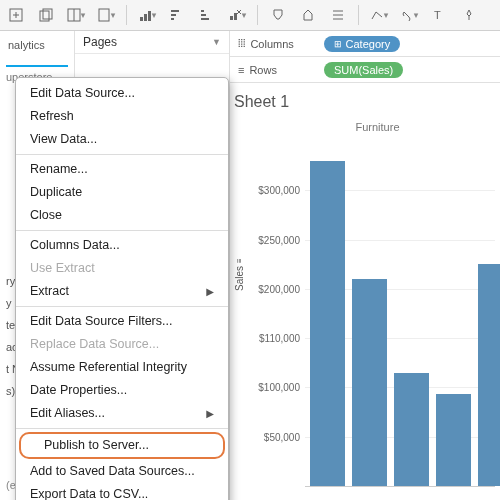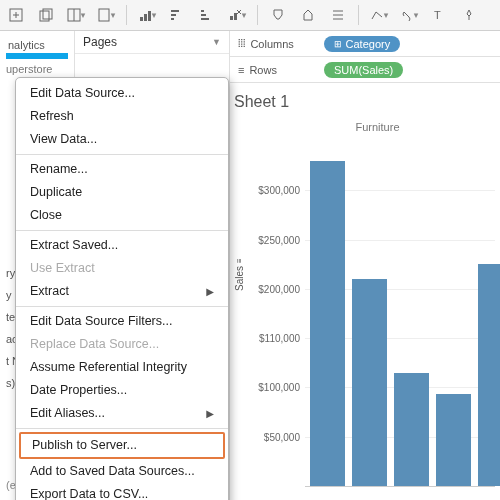--- a/index.html
+++ b/index.html
@@ -1,21 +1,21 @@
 <!DOCTYPE html>
 <html><head>
 <meta charset="utf-8">
 <style>
 html,body{margin:0;padding:0;font-family:Helvetica,Arial,sans-serif;font-size:12px;color:#333;background:#fff;width:500px;height:500px;overflow:hidden}
 .toolbar{height:30px;background:#f5f5f5;border-bottom:1px solid #d0d0d0;display:flex;align-items:center;padding:0 6px;gap:10px}
 .tb-btn{width:20px;height:20px;display:flex;align-items:center;justify-content:center;color:#555;cursor:pointer}
 .tb-sep{width:1px;height:20px;background:#d0d0d0}
 .main{display:flex;height:470px;position:relative}
 .left-col{width:75px;border-right:1px solid #e0e0e0;padding:4px 6px;background:#fff;box-sizing:border-box;position:relative}
-.pane-title{font-size:11px;color:#555;padding:4px 0 2px 2px;border-bottom:6px solid #0ea5e9}
+.pane-title{font-size:11px;color:#555;padding:4px 0 14px 2px;border-bottom:2px solid #0ea5e9}
 .truncated{color:#777;font-size:11px;margin:4px 0 2px 0;white-space:nowrap;overflow:hidden}
 .left-item{font-size:11px;color:#555;margin:10px 0;white-space:nowrap;overflow:hidden}
 .pages-col{width:155px;border-right:1px solid #e0e0e0;background:#fff;box-sizing:border-box;position:relative}
 .pages-head{display:flex;align-items:center;justify-content:space-between;padding:4px 8px;border-bottom:1px solid #e8e8e8}
 .dd-caret{font-size:9px;color:#888}
 .gen{position:absolute;bottom:10px;left:6px;color:#888;font-size:11px}
 .right{flex:1;display:flex;flex-direction:column}
 .shelf{height:25px;display:flex;align-items:center;border-bottom:1px solid #e0e0e0;padding:0 8px;gap:8px}
 .shelf-label{display:flex;align-items:center;gap:5px;color:#555;font-size:11px;width:78px}
 .pill{border-radius:10px;padding:2px 10px;font-size:11px;color:#fff;display:flex;align-items:center;gap:4px}
@@ -27,21 +27,21 @@
 .plot{position:relative;height:345px;border-bottom:1px solid #ccc;margin-left:45px}
 .grid-line{position:absolute;left:0;right:0;border-top:1px solid #eee}
 .y-tick{position:absolute;right:100%;margin-right:5px;transform:translateY(-50%);font-size:10px;color:#666;white-space:nowrap}
 .bar{position:absolute;bottom:0;width:35px;background:#5a8fb8}
 .y-title{position:absolute;left:4px;top:50%;transform:rotate(-90deg) translateX(20px);transform-origin:left top;font-size:10px;color:#555;display:flex;align-items:center;gap:3px}
 
 .ctx{position:absolute;top:46px;left:15px;width:212px;background:#fff;border:1px solid #b5b5b5;border-radius:5px;box-shadow:2px 3px 10px rgba(0,0,0,.3);padding:4px 0;z-index:50}
 .ctx-item{padding:3px 14px;font-size:12.5px;color:#222;cursor:default;display:flex;justify-content:space-between;align-items:center;line-height:17px}
 .ctx-item.disabled{color:#aaa}
 .ctx-sep{height:1px;background:#dcdcdc;margin:3px 0}
-.ctx-item.hl{border:2px solid #e47a3f;border-radius:2px;margin:1px 3px;padding:3px 11px}
+.ctx-item.hl{border:2px solid #e47a3f;border-radius:10px;margin:1px 3px;padding:3px 23px}
 .sub-arrow{font-size:10px;color:#555}
 svg{display:block}
 </style>
 </head>
 <body>
 
 <div class="toolbar">
   <span class="tb-btn">
       <svg width="14" height="14">
         <rect x="1" y="1" width="12" height="12" fill="none" stroke="#666"></rect>
@@ -215,21 +215,21 @@
 
   <div class="ctx" id="ctx">
       <div class="ctx-item">Edit Data Source...</div>
       <div class="ctx-item">Refresh</div>
       <div class="ctx-item">View Data...</div>
       <div class="ctx-sep"></div>
       <div class="ctx-item">Rename...</div>
       <div class="ctx-item">Duplicate</div>
       <div class="ctx-item">Close</div>
       <div class="ctx-sep"></div>
-      <div class="ctx-item">Extract Saved...</div>
+      <div class="ctx-item">Columns Data...</div>
       <div class="ctx-item disabled">Use Extract</div>
       <div class="ctx-item">Extract<span class="sub-arrow">▶</span></div>
       <div class="ctx-sep"></div>
       <div class="ctx-item">Edit Data Source Filters...</div>
       <div class="ctx-item disabled">Replace Data Source...</div>
       <div class="ctx-item">Assume Referential Integrity</div>
       <div class="ctx-item">Date Properties...</div>
       <div class="ctx-item">Edit Aliases...<span class="sub-arrow">▶</span></div>
       <div class="ctx-sep"></div>
       <div class="ctx-item hl">Publish to Server...</div>

